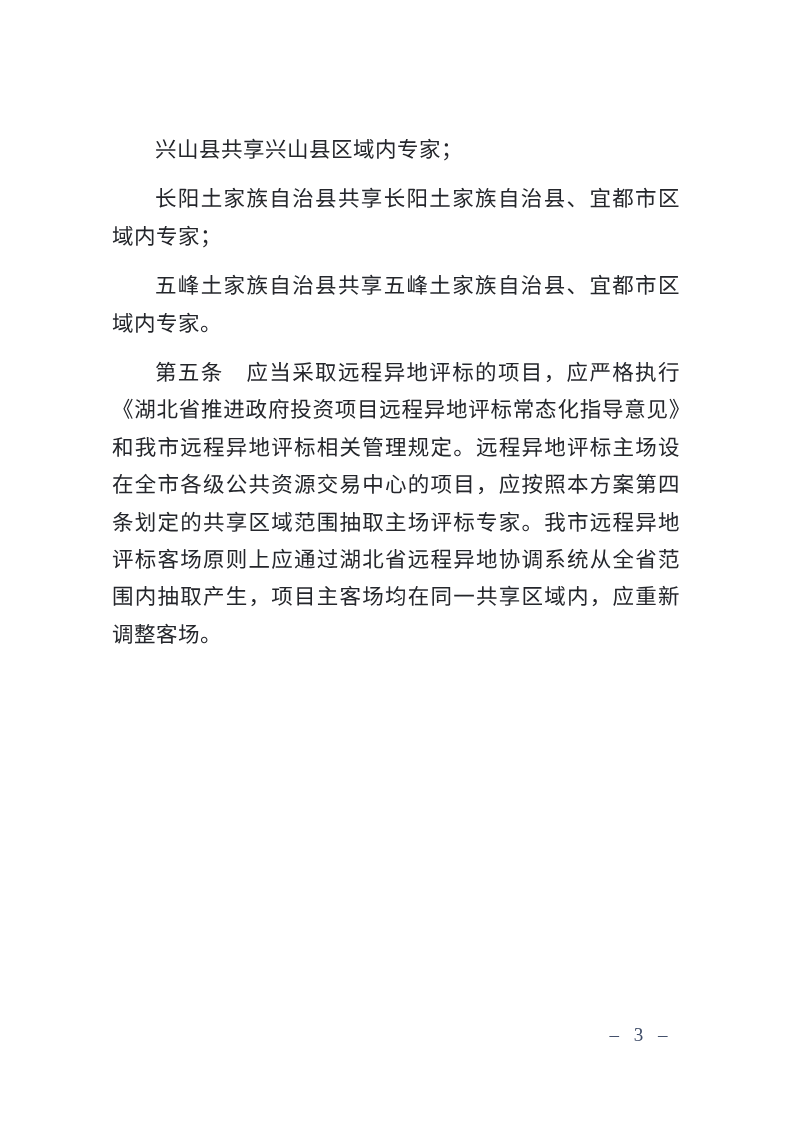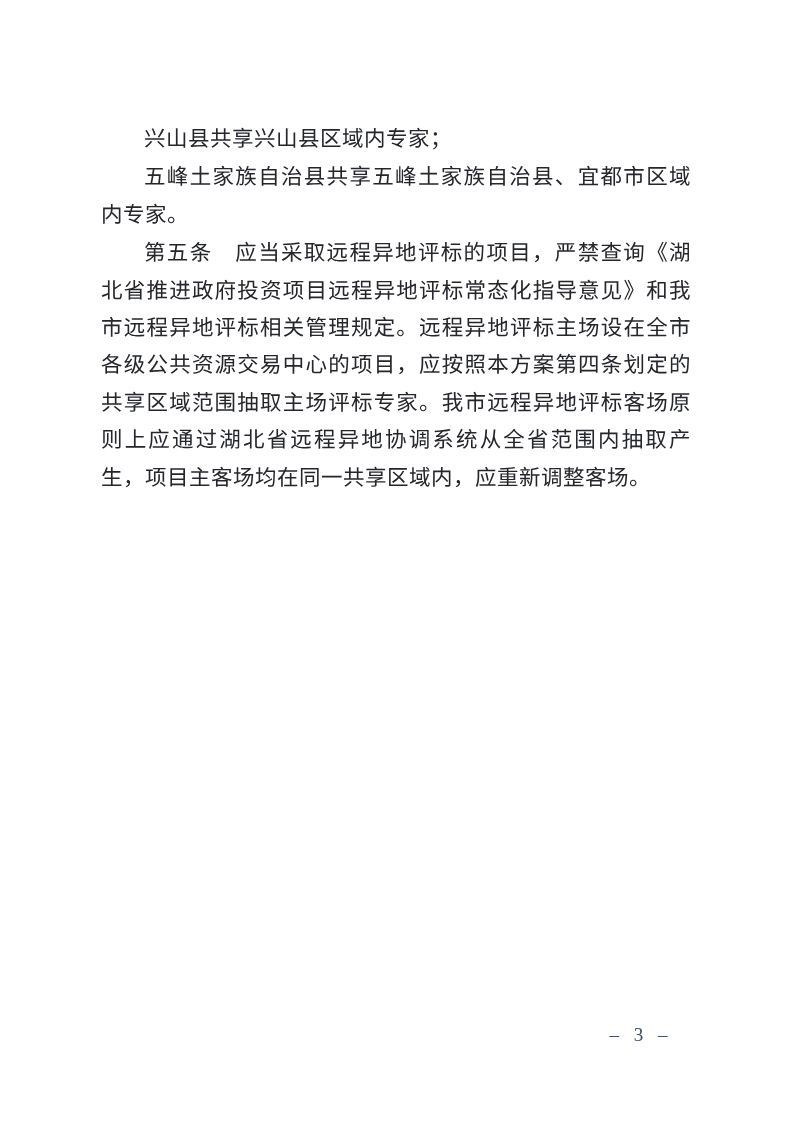--- a/index.html
+++ b/index.html
@@ -16,21 +16,21 @@
     font-family: "Liberation Serif", "DejaVu Serif", serif;
     color: #24262b;
   }
   .content {
     position: absolute;
     left: 100px;
     top: 120px;
     width: 592px;
   }
   .para {
-    margin: 1px;
+    margin: 12px;
     padding: 0;
     font-size: 21.5px;
     line-height: 37.4px;
     letter-spacing: 0.5px;
     text-align: justify;
     text-justify: inter-ideograph;
     text-indent: 2em;
     word-break: break-all;
     color: #24262b;
   }
@@ -47,17 +47,18 @@
     color: #3c4a66;
     font-family: "Liberation Serif", "DejaVu Serif", serif;
   }
 </style>
 </head>
 <body>
 
 <div class="page">
   <div class="content">
     <p class="para">兴山县共享兴山县区域内专家；</p>
+    <p class="para">长阳土家族自治县共享长阳土家族自治县、宜都市区域内专家；</p>
     <p class="para">五峰土家族自治县共享五峰土家族自治县、宜都市区域内专家。</p>
-    <p class="para">第五条　应当采取远程异地评标的项目，严禁查询《湖北省推进政府投资项目远程异地评标常态化指导意见》和我市远程异地评标相关管理规定。远程异地评标主场设在全市各级公共资源交易中心的项目，应按照本方案第四条划定的共享区域范围抽取主场评标专家。我市远程异地评标客场原则上应通过湖北省远程异地协调系统从全省范围内抽取产生，项目主客场均在同一共享区域内，应重新调整客场。</p>
+    <p class="para">第五条　应当采取远程异地评标的项目，应严格执行《湖北省推进政府投资项目远程异地评标常态化指导意见》和我市远程异地评标相关管理规定。远程异地评标主场设在全市各级公共资源交易中心的项目，应按照本方案第四条划定的共享区域范围抽取主场评标专家。我市远程异地评标客场原则上应通过湖北省远程异地协调系统从全省范围内抽取产生，项目主客场均在同一共享区域内，应重新调整客场。</p>
   </div>
   <div class="footer">– 3 –</div>
 </div>
 
 </body></html>

